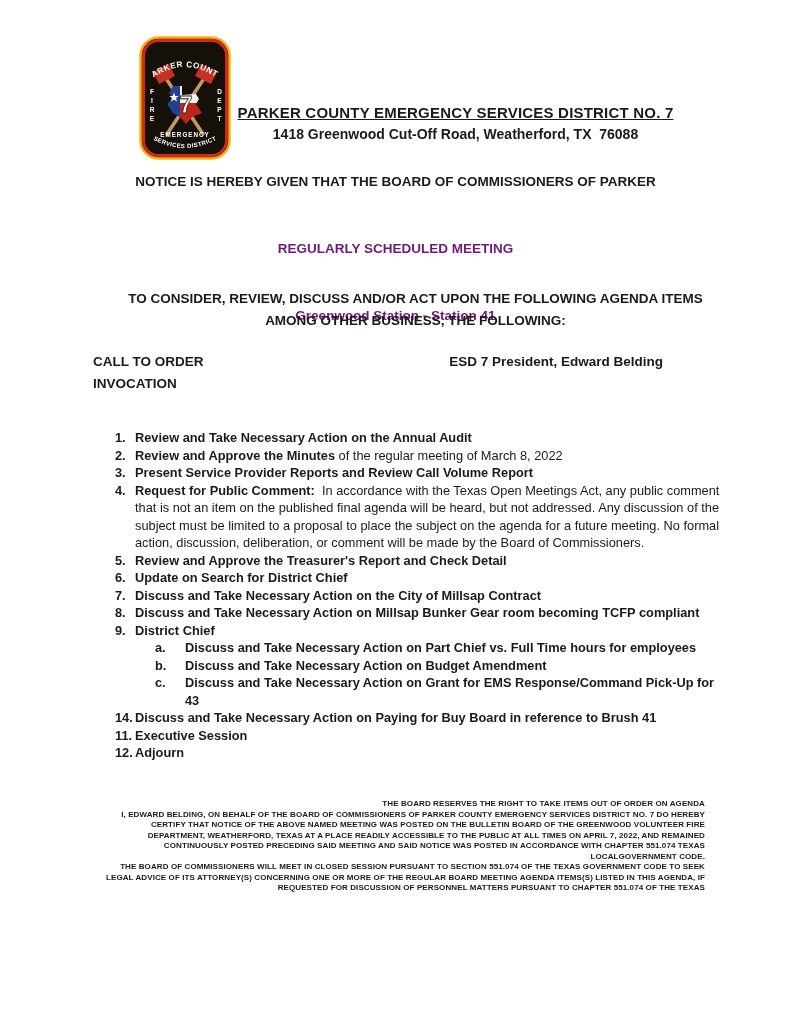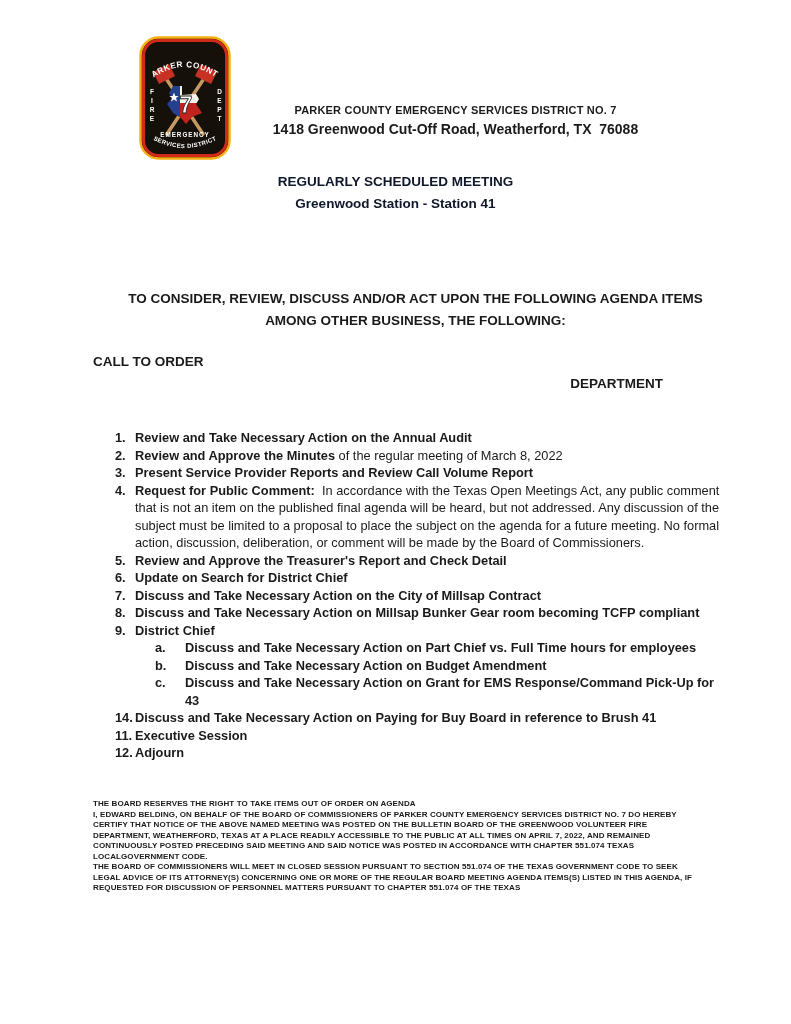--- a/index.html
+++ b/index.html
@@ -13,45 +13,45 @@
   .logo-wrap { position:absolute; left:139px; top:36px; width:92px; height:124px; }
   .logo-wrap svg { display:block; }
   .vert-label {
     position:absolute; top:52px; writing-mode:vertical-rl; text-orientation:upright;
     color:#ffffff; font-size:6.5px; font-weight:bold; letter-spacing:2px; line-height:1;
   }
   .vert-left  { left:9px; }
   .vert-right { right:9px; }
   .header-text { position:absolute; left:228px; top:104px; width:455px; text-align:center; }
   .org-title {
-    font-size:11px; font-weight:bold; letter-spacing:0.2px;
+    font-size:15px; font-weight:bold; text-decoration:underline; letter-spacing:0.2px;
     white-space:nowrap;
   }
   .org-address { font-size:14px; font-weight:bold; margin-top:5px; white-space:pre; }
   
   .notice { position:absolute; left:0; top:171px; width:100%; text-align:center; }
   .notice div { font-size:13.5px; font-weight:bold; line-height:22px; }
-  .red { color:#0f172a; }
+  .red { color:#701a75;margin-top:45px; }
   .u { text-decoration:underline; }
   .consider { position:absolute; left:0; top:288px; width:100%; text-align:center;margin-left:20px; }
   .consider div { font-size:13.5px; font-weight:bold; line-height:22px; }
   
-  .opening { position:absolute; left:93px; top:351px; width:570px;text-align:right; }
+  .opening { position:absolute; left:93px; top:351px; width:570px; }
   .opening .row { display:flex; justify-content:space-between; }
   .opening div, .opening span { font-size:13.5px; font-weight:bold; line-height:22px; }
   
   .agenda { position:absolute; left:93px; top:429px; width:632px; }
   .li { display:flex; font-size:12.8px; line-height:17.5px; }
   .li .num { flex:none; width:42px; padding-left:22px; font-weight:bold; }
   .li .txt { flex:1; }
   .li .txt b { font-weight:bold; }
   .li .txt .reg { font-weight:normal; white-space:pre-wrap; }
   .li.sub .num { width:92px; padding-left:62px; }
   
-  .footer { position:absolute; left:93px; top:799px; width:612px; }
+  .footer { position:absolute; left:93px; top:799px; width:612px;text-align:right; }
   .fp { font-size:8px; font-weight:bold; line-height:10.5px; letter-spacing:0.1px; }
   .fp + .fp { }
 </style>
 </head>
 <body>
 
 <div class="page">
 
   <div class="logo-wrap">
     <svg width="92" height="124" viewBox="0 0 92 124">
@@ -91,34 +91,36 @@
     <div class="vert-label vert-left">FIRE</div>
     <div class="vert-label vert-right">DEPT</div>
   </div>
 
   <div class="header-text">
     <div class="org-title">PARKER COUNTY EMERGENCY SERVICES DISTRICT NO. 7</div>
     <div class="org-address">1418 Greenwood Cut-Off Road, Weatherford, TX  76088</div>
   </div>
 
   <div class="notice">
+    <div>NOTICE IS HEREBY GIVEN THAT THE BOARD OF COMMISSIONERS OF PARKER</div>
     <div class="red">REGULARLY SCHEDULED MEETING</div>
     <div class="red">Greenwood Station - Station 41</div>
   </div>
 
   <div class="consider">
     <div>TO CONSIDER, REVIEW, DISCUSS AND/OR ACT UPON THE FOLLOWING AGENDA ITEMS</div>
     <div>AMONG OTHER BUSINESS, THE FOLLOWING:</div>
   </div>
 
   <div class="opening">
     <div class="row">
       <span>CALL TO ORDER</span>
+      <span>ESD 7 President, Edward Belding</span>
     </div>
-    <div>DEPARTMENT</div>
+    <div>INVOCATION</div>
   </div>
 
   <div class="agenda">
     <div class="li">
       <span class="num">1.</span>
       <span class="txt"><b>Review and Take Necessary Action on the Annual Audit</b><span class="reg"></span></span>
     </div>
     <div class="li">
       <span class="num">2.</span>
       <span class="txt"><b>Review and Approve the Minutes</b><span class="reg"> of the regular meeting of March 8, 2022</span></span>

